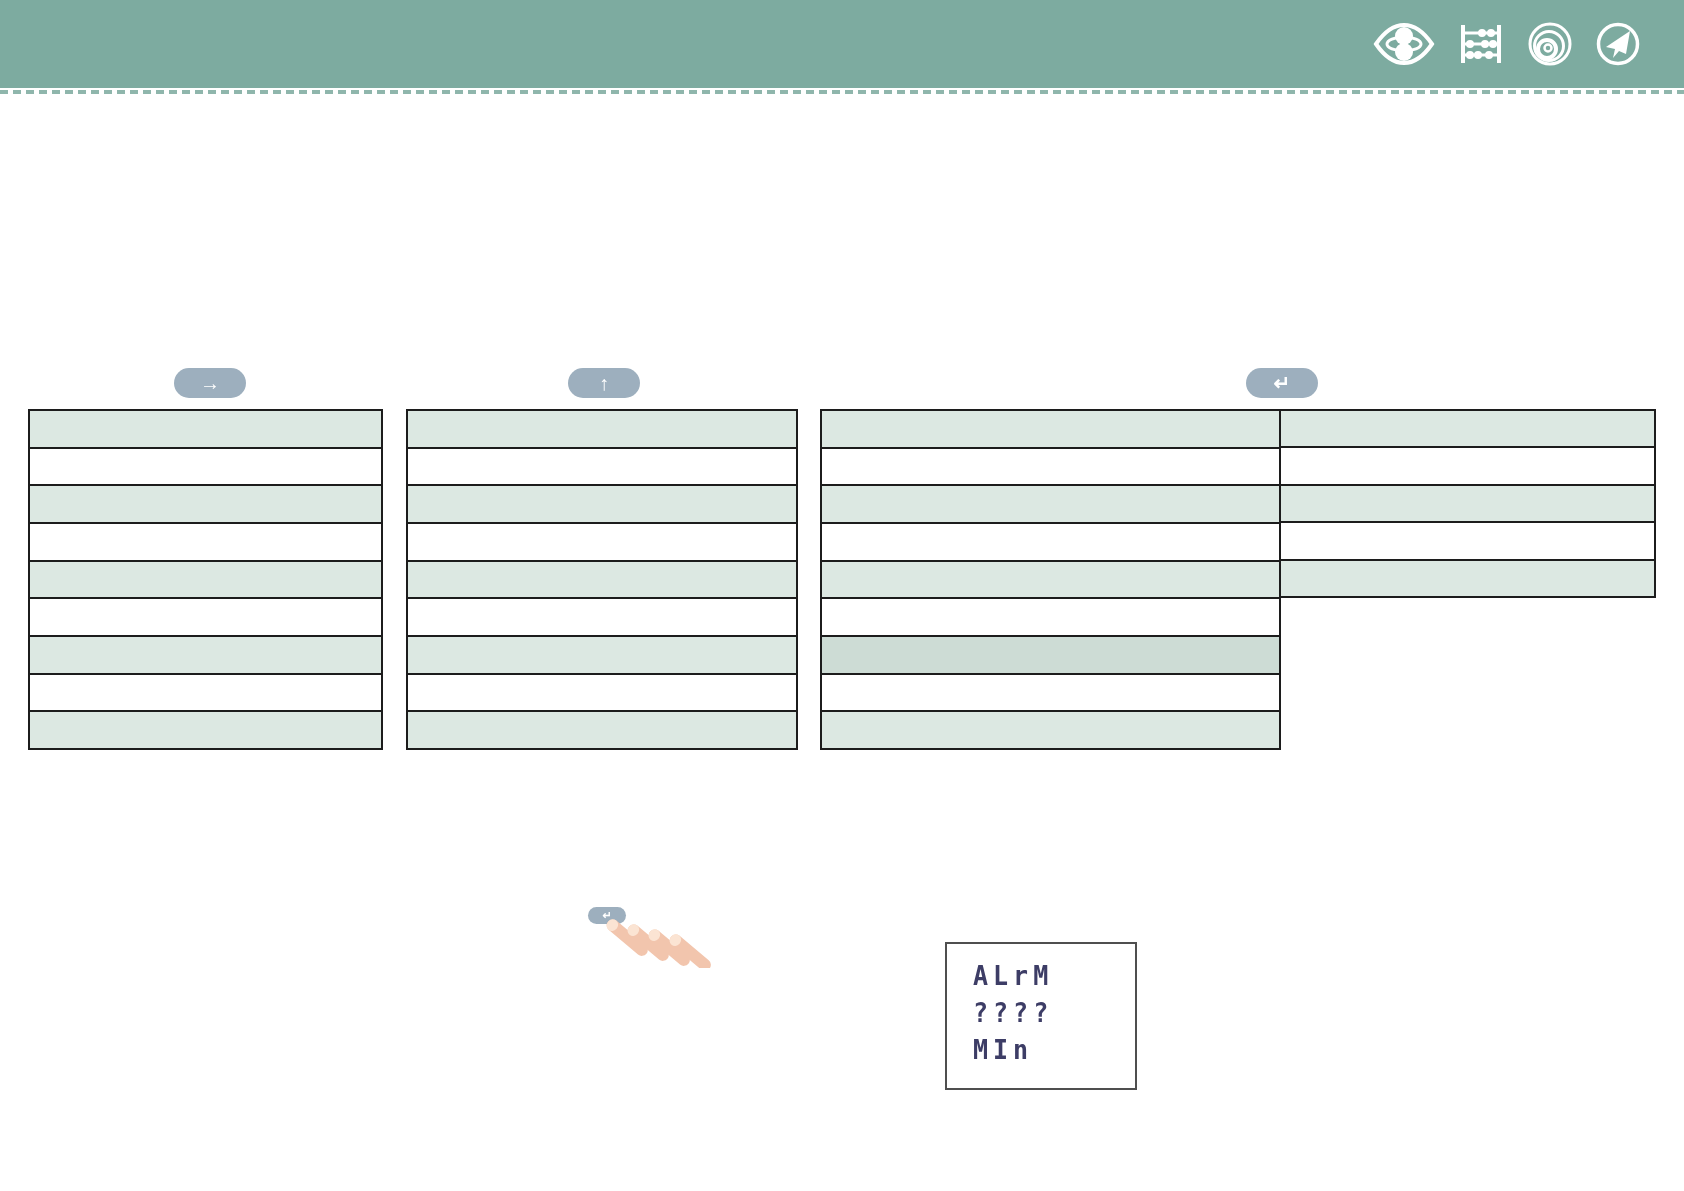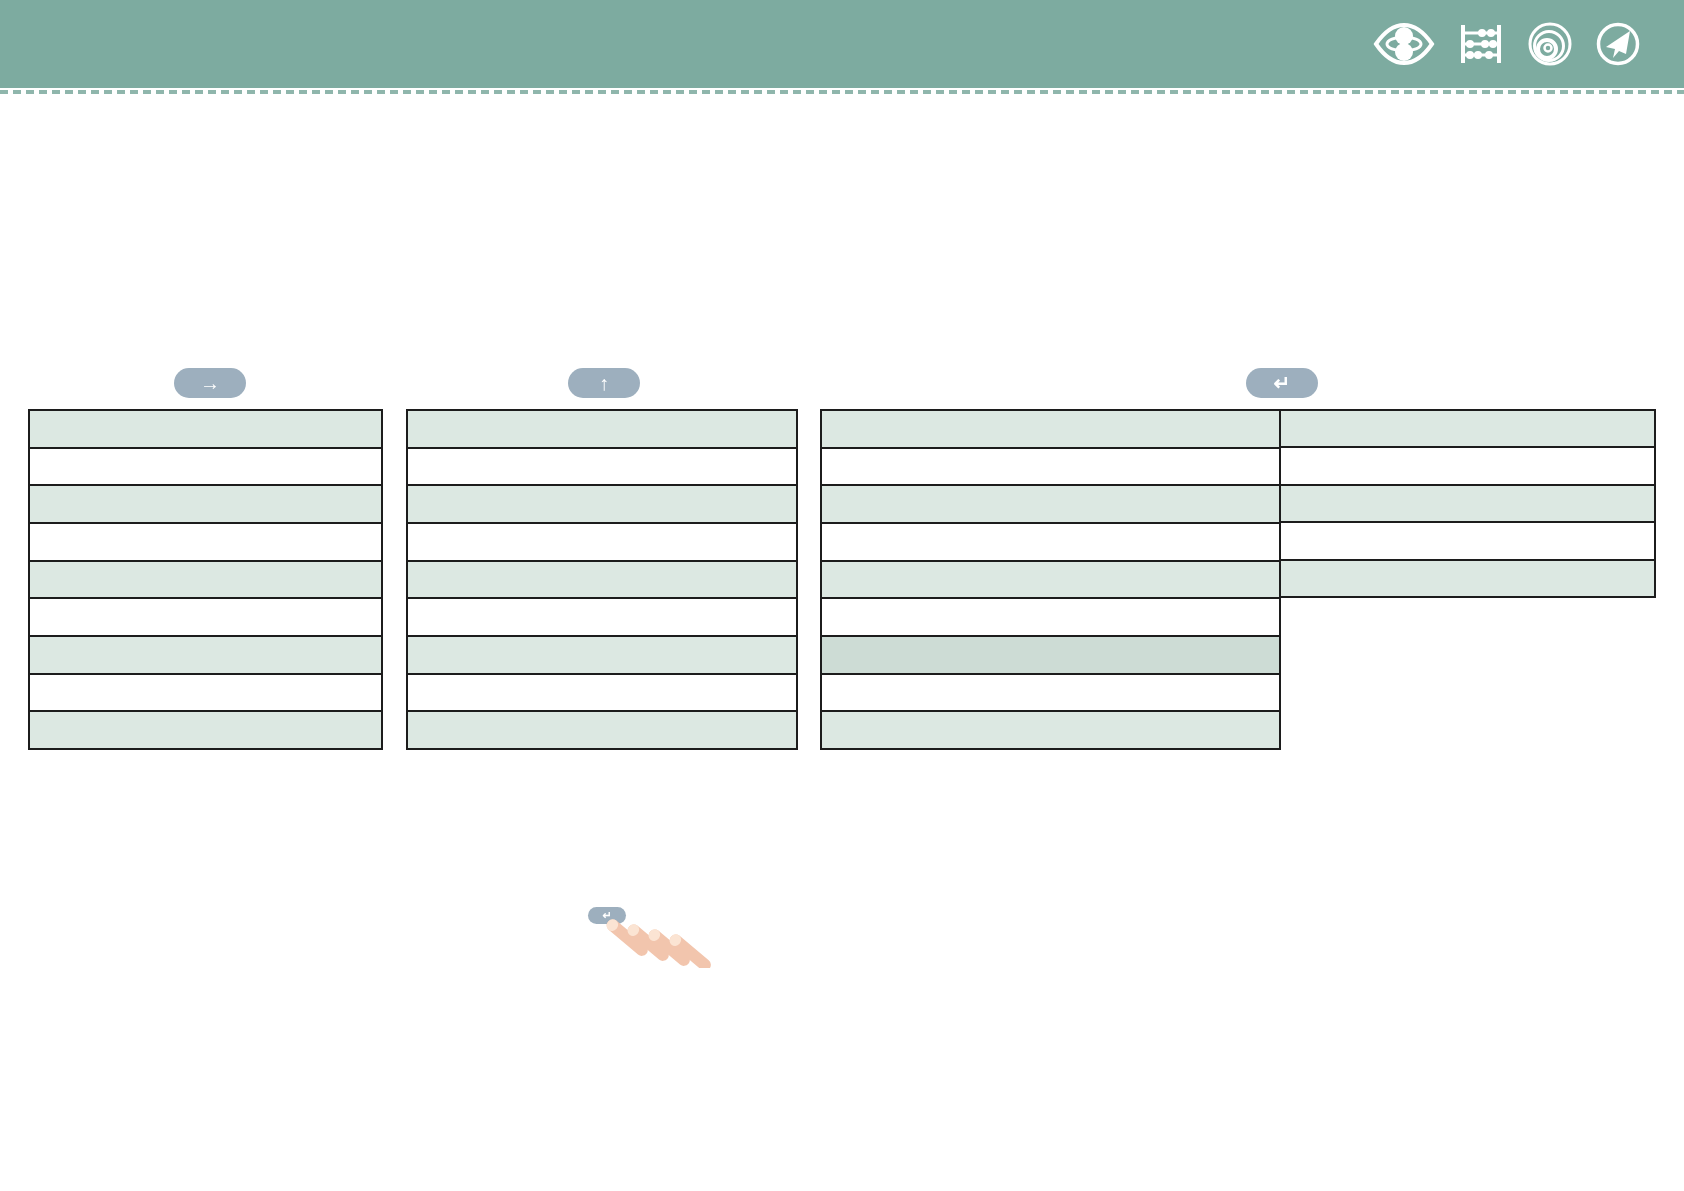--- a/index.html
+++ b/index.html
@@ -245,14 +245,19 @@
           <rect x="0" y="0" width="11" height="12" rx="5.5" style="fill:var(--finger-tip,#fbe4d3)"></rect>
         </g>
         <g transform="translate(73,19) rotate(40)">
           <rect x="0" y="0" width="50" height="12" rx="6" style="fill:var(--finger,#f2c5ad)"></rect>
           <rect x="0" y="0" width="11" height="12" rx="5.5" style="fill:var(--finger-tip,#fbe4d3)"></rect>
         </g>
       </g>
     </svg>
   </div>
 
+  <div class="lcd">
+    <div class="lcd-line">ALrM</div>
+    <div class="lcd-line">????</div>
+    <div class="lcd-line">MIn</div>
+  </div>
 
 </div>
 
 </body></html>

